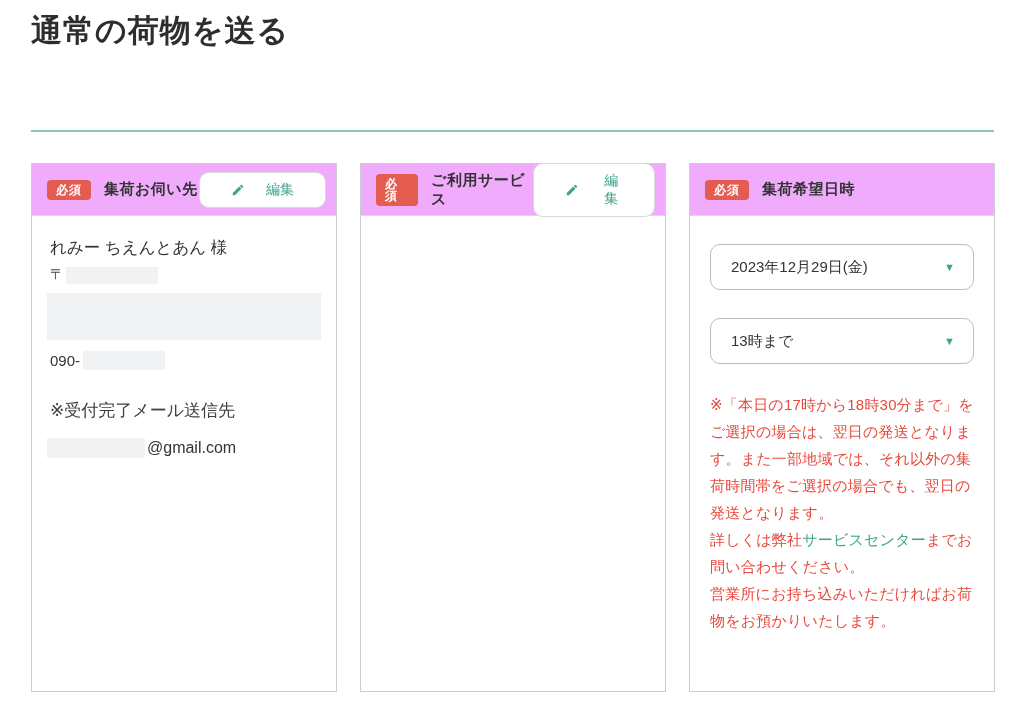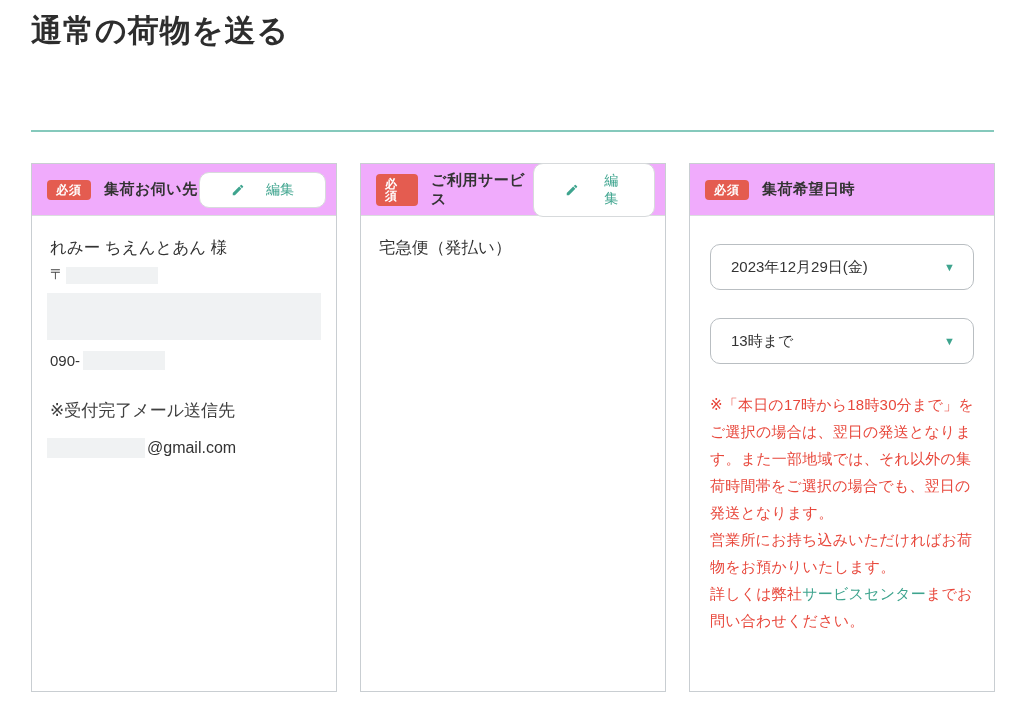--- a/index.html
+++ b/index.html
@@ -153,41 +153,38 @@
         <span class="card-title">ご利用サービス</span>
         <button class="edit-btn">
           <span style="display:flex;">
             <svg viewBox="0 0 24 24">
                 <path d="M3 17.25V21h3.75L17.81 9.94l-3.75-3.75L3 17.25zM20.71 7.04c.39-.39.39-1.02 0-1.41l-2.34-2.34a.9959.9959 0 0 0-1.41 0l-1.83 1.83 3.75 3.75 1.83-1.83z"></path>
               </svg>
           </span>
           <span>編集</span>
         </button>
       </div>
-      <div class="card-body">
-        <div class="service-value">宅急便（発払い）</div>
-      </div>
     </div>
 
     <div class="card">
       <div class="card-header">
         <span class="badge">必須</span>
         <span class="card-title">集荷希望日時</span>
       </div>
       <div class="card-body dt-body">
         <div class="select-box">
           <span>2023年12月29日(金)</span>
           <span class="caret">▼</span>
         </div>
         <div class="select-box">
           <span>13時まで</span>
           <span class="caret">▼</span>
         </div>
         <div class="notes">
           <p>※「本日の17時から18時30分まで」をご選択の場合は、翌日の発送となります。また一部地域では、それ以外の集荷時間帯をご選択の場合でも、翌日の発送となります。</p>
+          <p><span>詳しくは弊社</span><a class="note-link">サービスセンター</a><span>までお問い合わせください。</span></p>
           <p>営業所にお持ち込みいただければお荷物をお預かりいたします。</p>
-          <p><span>詳しくは弊社</span><a class="note-link">サービスセンター</a><span>までお問い合わせください。</span></p>
         </div>
       </div>
     </div>
 
   </div>
 </div>
 
 </body></html>

